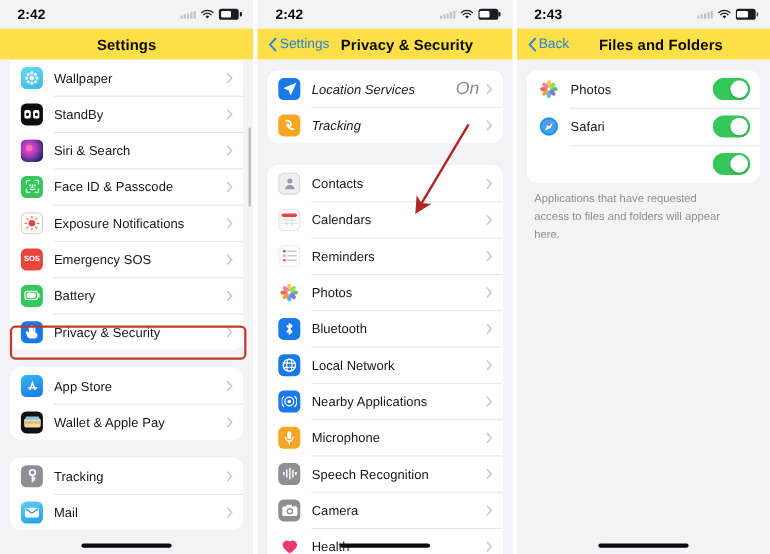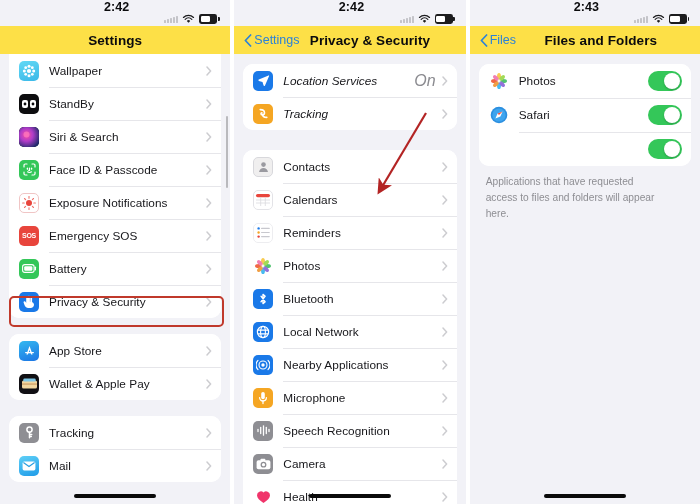--- a/index.html
+++ b/index.html
@@ -13,21 +13,21 @@
 
   .panel{ position:relative; height:504px; overflow:hidden; background:#f2f2f7; }
   .p1{ width:233px; }
   .p2{ width:234px; }
   .p3{ width:233px; }
   .gutter{ width:4px; height:504px; background:#ffffff; flex:0 0 auto; }
 
   
   .statusbar{
     height:26px; display:flex; align-items:center;
-    padding:0 13px 0 16px; position:relative; z-index:4;flex-direction:column;
+    padding:0 13px 0 16px; position:relative; z-index:4;
   }
   .sb-time{ font-size:12.5px; font-weight:bold; color:#0b0b0d; letter-spacing:.1px; }
   .sb-right{ margin-left:auto; display:flex; align-items:center; gap:4px; }
   .sb-dots{ display:flex; align-items:flex-end; gap:1px; opacity:.45; }
   .sb-dots i{ display:block; width:2px; background:#8e8e93; border-radius:.5px; }
   .sb-dots i:nth-child(1){ height:3px; }
   .sb-dots i:nth-child(2){ height:4px; }
   .sb-dots i:nth-child(3){ height:5px; }
   .sb-dots i:nth-child(4){ height:6px; }
   .sb-dots i:nth-child(5){ height:7px; }
@@ -681,21 +681,21 @@
             <span></span>
           </div>
       </div>
     </div>
 
     <div class="navbar">
       <div class="nav-back">
         <svg class="chev-back" viewBox="0 0 8 13">
             <path d="M6.6 1 1.4 6.5 6.6 12" stroke="#2b82d9" stroke-width="1.7" fill="none" stroke-linecap="round" stroke-linejoin="round"></path>
           </svg>
-        <span>Files</span>
+        <span>Back</span>
       </div>
       <div class="nav-title">Files and Folders</div>
     </div>
 
     <div class="scroll">
       <div class="group" style="margin-top:10px;">
         <div class="row" style="height:34px;">
           <span class="ico" style="background:#fff;">
             <svg width="18" height="18" viewBox="0 0 18 18">
                 <g opacity=".95">

